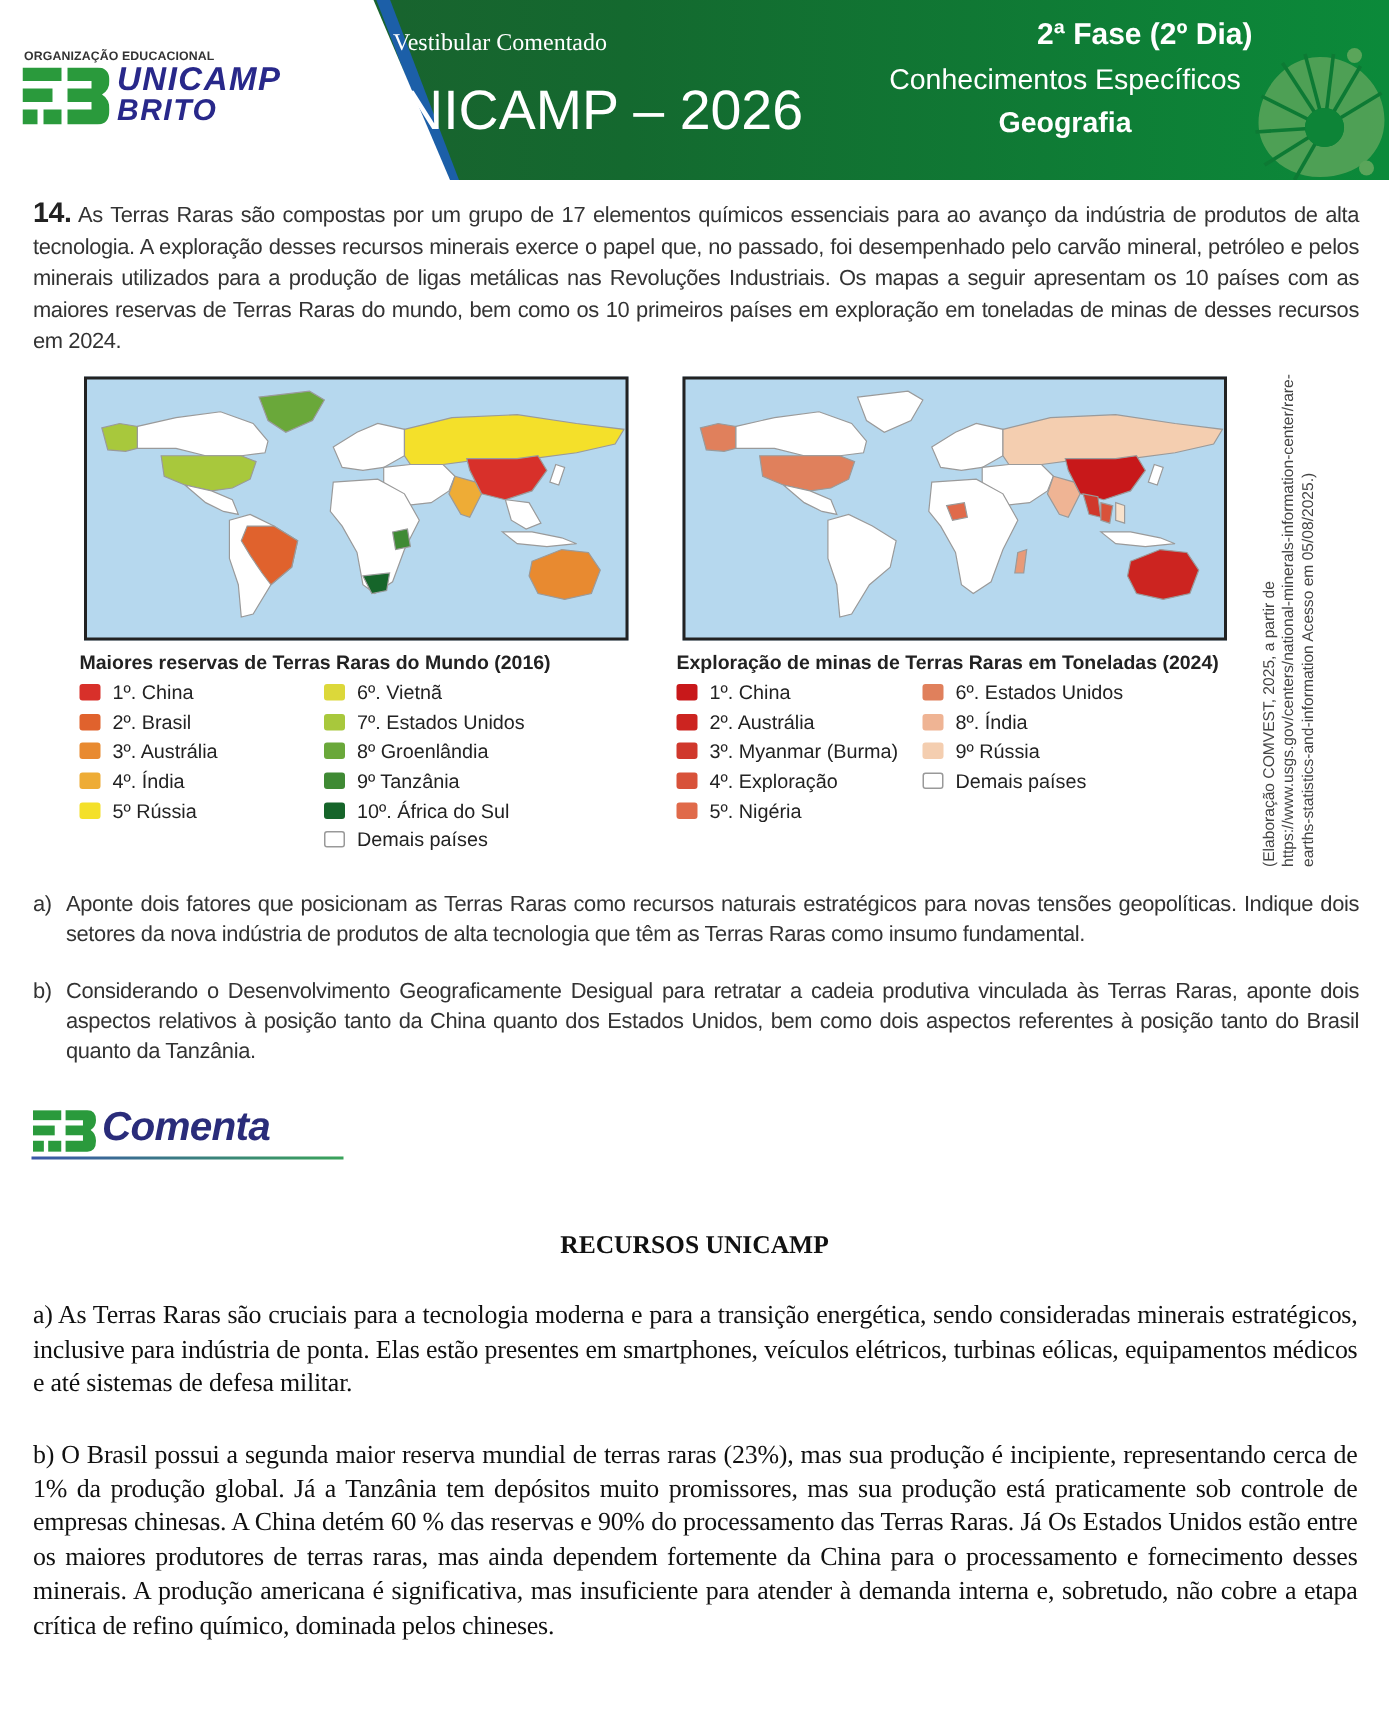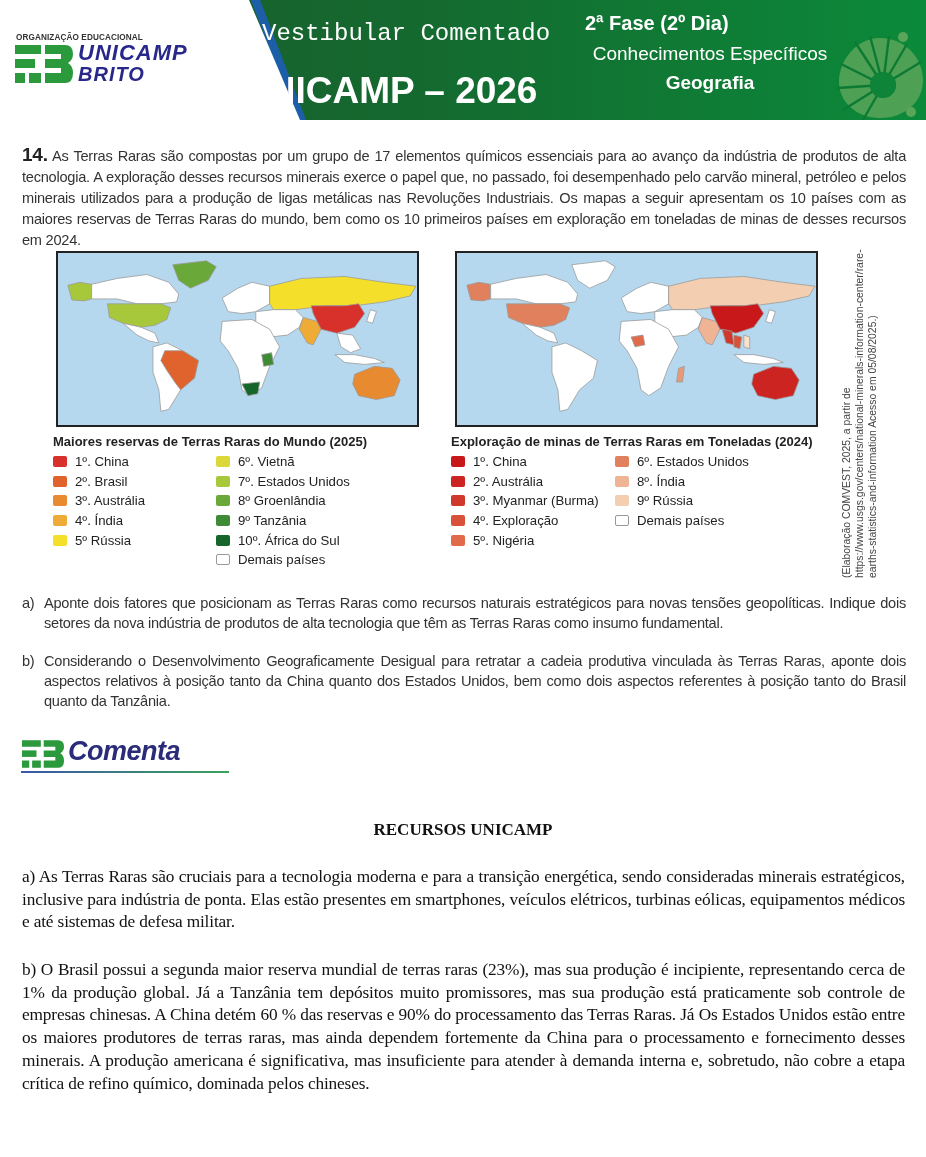--- a/index.html
+++ b/index.html
@@ -7,29 +7,29 @@
   body { position: relative; font-family: "Liberation Sans", sans-serif; color: #222; }
 
   
   .banner { position: absolute; left: 0; top: 0; width: 926px; height: 120px; background: linear-gradient(90deg, #1f5b2d 0%, #14692f 45%, #0b8a3a 100%); overflow: hidden; }
   .banner-white { position: absolute; left: 0; top: 0; width: 300px; height: 120px; background: #fff; clip-path: polygon(0 0, 83% 0, 100% 100%, 0 100%); }
   .banner-stripe { position: absolute; left: 0; top: 0; width: 306px; height: 120px; background: #1c5fa8; clip-path: polygon(82% 0, 85% 0, 100% 100%, 97% 100%); }
   .logo-org { position: absolute; left: 16px; top: 33px; font-size: 8.2px; font-weight: bold; color: #333; letter-spacing: 0.1px; }
   .logo-fb { position: absolute; left: 15px; top: 45px; width: 58px; height: 38px; }
   .logo-farias { position: absolute; left: 78px; top: 43px; font-size: 22px; font-weight: bold; font-style: italic; color: #28288a; letter-spacing: 1px; line-height: 20px; }
   .logo-brito { position: absolute; left: 78px; top: 64px; font-size: 20px; font-weight: bold; font-style: italic; color: #28288a; letter-spacing: 1px; line-height: 20px; }
-  .hdr-sub { position: absolute; left: 262px; top: 20px; font-size: 24px; color: #fff; font-family: Liberation Mono, monospace; }
-  .hdr-title { position: absolute; left: 242px; top: 70px; font-size: 37px; font-weight: bold; color: #fff; }
-  .hdr-fase { position: absolute; left: 585px; top: 12px; width: 250px; text-align: left; font-size: 20px; font-weight: bold; color: #fff; }
+  .hdr-sub { position: absolute; left: 262px; top: 20px; font-size: 16px; color: #fff; font-family: Liberation Serif, serif; }
+  .hdr-title { position: absolute; left: 242px; top: 53px; font-size: 37px; font-weight: normal; color: #fff; }
+  .hdr-fase { position: absolute; left: 585px; top: 12px; width: 250px; text-align: right; font-size: 20px; font-weight: bold; color: #fff; }
   .hdr-conh { position: absolute; left: 580px; top: 43px; width: 260px; text-align: center; font-size: 19px; color: #fff; }
   .hdr-disc { position: absolute; left: 585px; top: 72px; width: 250px; text-align: center; font-size: 19px; font-weight: bold; color: #fff; }
   .unicamp-logo { position: absolute; left: 835px; top: 30px; width: 90px; height: 90px; }
 
   
-  .q-intro { position: absolute; left: 22px; top: 144px; width: 884px; font-size: 14.6px; line-height: 21px; color: #333; text-align: justify; font-family: "Liberation Sans", sans-serif; letter-spacing: -0.25px; }
+  .q-intro { position: absolute; left: 22px; top: 132px; width: 884px; font-size: 14.6px; line-height: 21px; color: #333; text-align: justify; font-family: "Liberation Sans", sans-serif; letter-spacing: -0.25px; }
   .q-num { font-size: 19px; font-weight: bold; color: #222; }
 
   
   .map { position: absolute; width: 363px; height: 176px; background: #b6d8ee; border: 2px solid #222; overflow: hidden; }
   .map svg { width: 100%; height: 100%; display: block; }
   .map-1 { left: 56px; top: 251px; }
   .map-2 { left: 455px; top: 251px; }
 
   .legend { position: absolute; font-family: "Liberation Sans", sans-serif; }
   .legend-title { font-size: 13px; font-weight: bold; color: #222; white-space: nowrap; }
@@ -151,21 +151,21 @@
       <path d="M280 104 L300 104 L320 108 L330 112 L310 114 L290 112 Z" fill="#ffffff"></path>
 
       <path d="M316 58 L322 60 L318 72 L312 70 Z" fill="#ffffff"></path>
 
       <path d="M300 124 L320 116 L338 118 L346 130 L340 146 L322 150 L304 146 L298 134 Z" fill="#e88a30"></path>
     </g>
   </svg>
 </div>
 
 <div class="legend legend-1">
-  <div class="legend-title">Maiores reservas de Terras Raras do Mundo (2025)</div>
+  <div class="legend-title">Maiores reservas de Terras Raras do Mundo (2016)</div>
   <div class="legend-grid">
     <div class="legend-item">
         <span class="sw" style="background:#d8302a"></span>
         <span>1º. China</span>
       </div>
     <div class="legend-item">
         <span class="sw" style="background:#e0622d"></span>
         <span>2º. Brasil</span>
       </div>
     <div class="legend-item">

